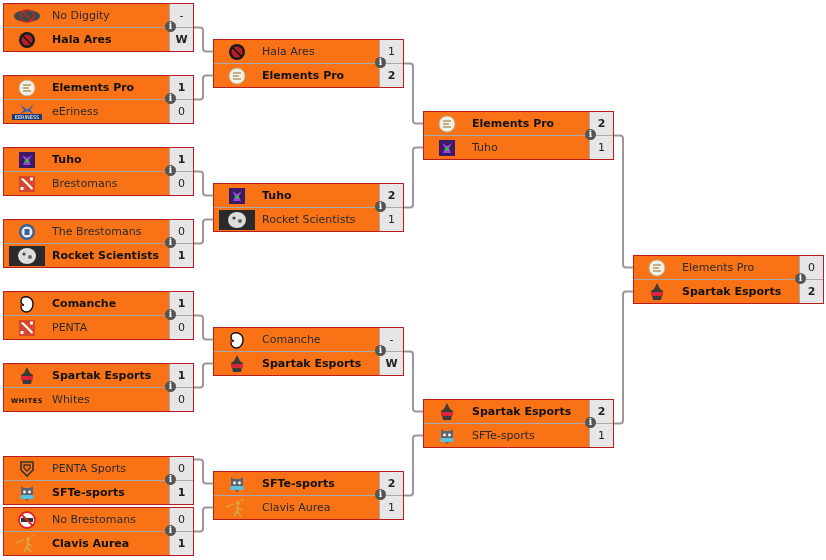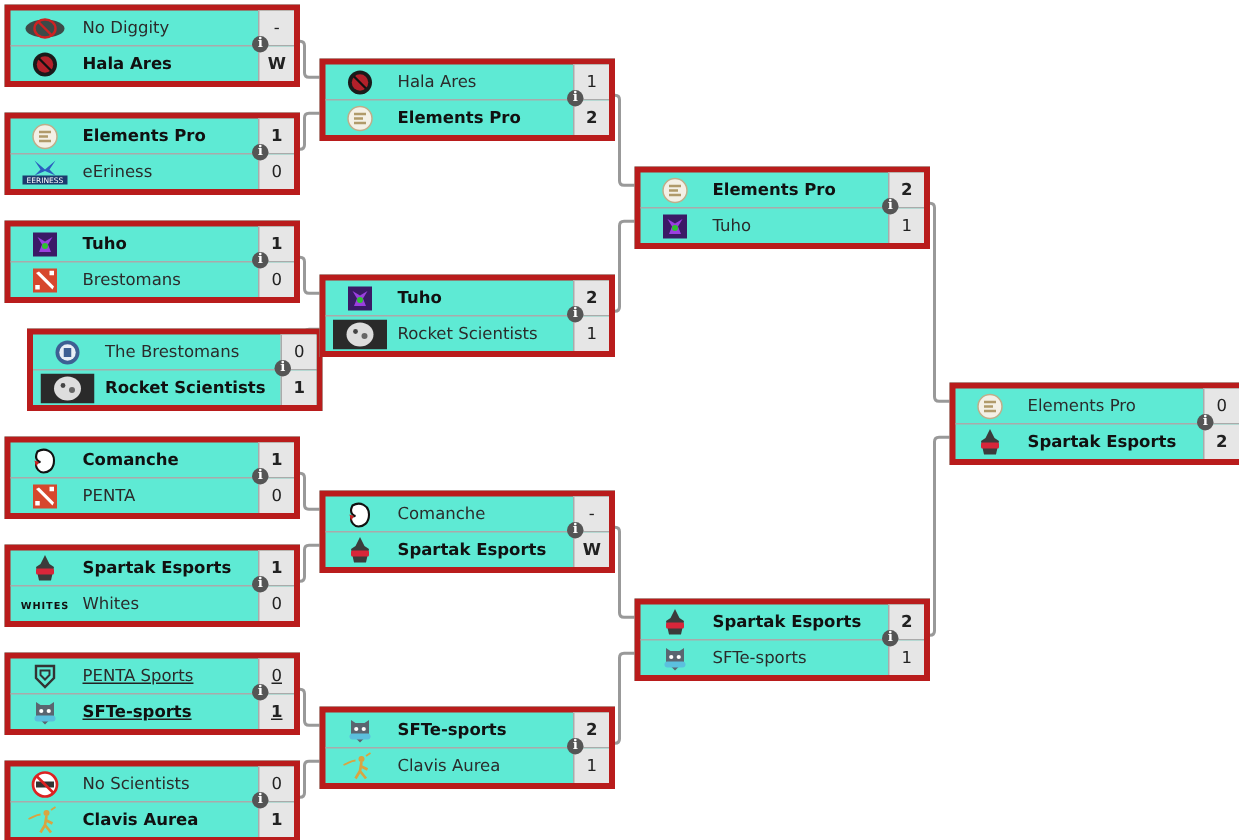--- a/index.html
+++ b/index.html
@@ -3,21 +3,21 @@
 <meta charset="utf-8">
 <style>
   html, body { margin:0; padding:0; }
   body {
     width:826px; height:560px; background:#ffffff; position:relative; overflow:hidden;
     font-family:"DejaVu Sans", "Liberation Sans", sans-serif; font-size:11px; color:#222;
   }
   #connectors { position:absolute; left:0; top:0; width:826px; height:560px; pointer-events:none; }
   .match {
     position:absolute; width:189px; height:47px;
-    border:4px solid #b91c1c; background:#5eead4; box-sizing:content-box;
+    border:1px solid #b91c1c; background:#f97316; box-sizing:content-box;
   }
   .row {
     position:relative; height:23px; display:flex; align-items:center;
   }
   .row + .row { border-top:1px solid #aaaaaa; }
   .logo {
     width:46px; height:23px; display:flex; align-items:center; justify-content:center; flex:0 0 46px;
   }
   .name {
     flex:1 1 auto; white-space:nowrap; overflow:hidden; padding-left:2px; font-size:11px; color:#2b2b2b;
@@ -123,21 +123,21 @@
             <path d="M3 4l2-1 10 10-1 2z" fill="#fff"></path>
             <rect x="12" y="2.5" width="3" height="3" fill="#fff"></rect>
             <rect x="2.5" y="12" width="3" height="3" fill="#fff"></rect>
           </svg>
         </span>
         <span class="name">Brestomans</span>
         <span class="score">0</span>
       </div>
       <span class="info" style="left: 161px; top: 17px;">i</span>
     </div>
-    <div class="match" style="left: 3px; top: 219px; margin-left: 15px;">
+    <div class="match" style="left: 3px; top: 219px;">
       <div class="row">
         <span class="logo">
           <svg class="lg" width="18" height="18" viewBox="0 0 18 18">
             <circle cx="9" cy="9" r="8" fill="#3d5f93"></circle>
             <circle cx="9" cy="9" r="5.5" fill="#e8eef6"></circle>
             <rect x="6.5" y="6" width="5" height="6" fill="#3d5f93"></rect>
           </svg>
         </span>
         <span class="name">The Brestomans</span>
         <span class="score">0</span>
@@ -196,21 +196,21 @@
         <span class="logo">
           <svg class="lg" width="34" height="10" viewBox="0 0 34 10">
             <text x="17" y="8" font-size="6.5" fill="#111" text-anchor="middle" font-weight="bold" letter-spacing="0.6" font-family="DejaVu Sans, sans-serif">WHITES</text>
           </svg>
         </span>
         <span class="name">Whites</span>
         <span class="score">0</span>
       </div>
       <span class="info" style="left: 161px; top: 17px;">i</span>
     </div>
-    <div class="match" style="left: 3px; top: 435px; text-decoration: underline;">
+    <div class="match" style="left: 3px; top: 456px;">
       <div class="row">
         <span class="logo">
           <svg class="lg" width="16" height="18" viewBox="0 0 16 18">
             <path d="M2 2h12v8l-6 6-6-6z" fill="none" stroke="#333" stroke-width="1.6"></path>
             <path d="M5 5h6v3l-3 3-3-3z" fill="none" stroke="#333" stroke-width="1.3"></path>
           </svg>
         </span>
         <span class="name">PENTA Sports</span>
         <span class="score">0</span>
       </div>
@@ -230,21 +230,21 @@
     </div>
     <div class="match" style="left: 3px; top: 507px;">
       <div class="row">
         <span class="logo">
           <svg class="lg" width="20" height="20" viewBox="0 0 20 20">
             <circle cx="10" cy="10" r="8" fill="#fff" stroke="#d22" stroke-width="1.8"></circle>
             <rect x="4" y="8" width="12" height="4" fill="#333"></rect>
             <line x1="4.5" y1="4.5" x2="15.5" y2="15.5" stroke="#d22" stroke-width="1.8"></line>
           </svg>
         </span>
-        <span class="name">No Scientists</span>
+        <span class="name">No Brestomans</span>
         <span class="score">0</span>
       </div>
       <div class="row winner">
         <span class="logo">
           <svg class="lg" width="26" height="20" viewBox="0 0 26 20">
             <path d="M2 9c3-1 5-3 8-3" stroke="#d9a441" stroke-width="1.2" fill="none"></path>
             <circle cx="14" cy="5" r="2" fill="#d9a441"></circle>
             <path d="M14 7l-1 6-3 5M14 10l4 2M13 13l4 5" stroke="#d9a441" stroke-width="1.8" fill="none"></path>
             <path d="M17 3l3-2" stroke="#d9a441" stroke-width="1.2"></path>
           </svg>

